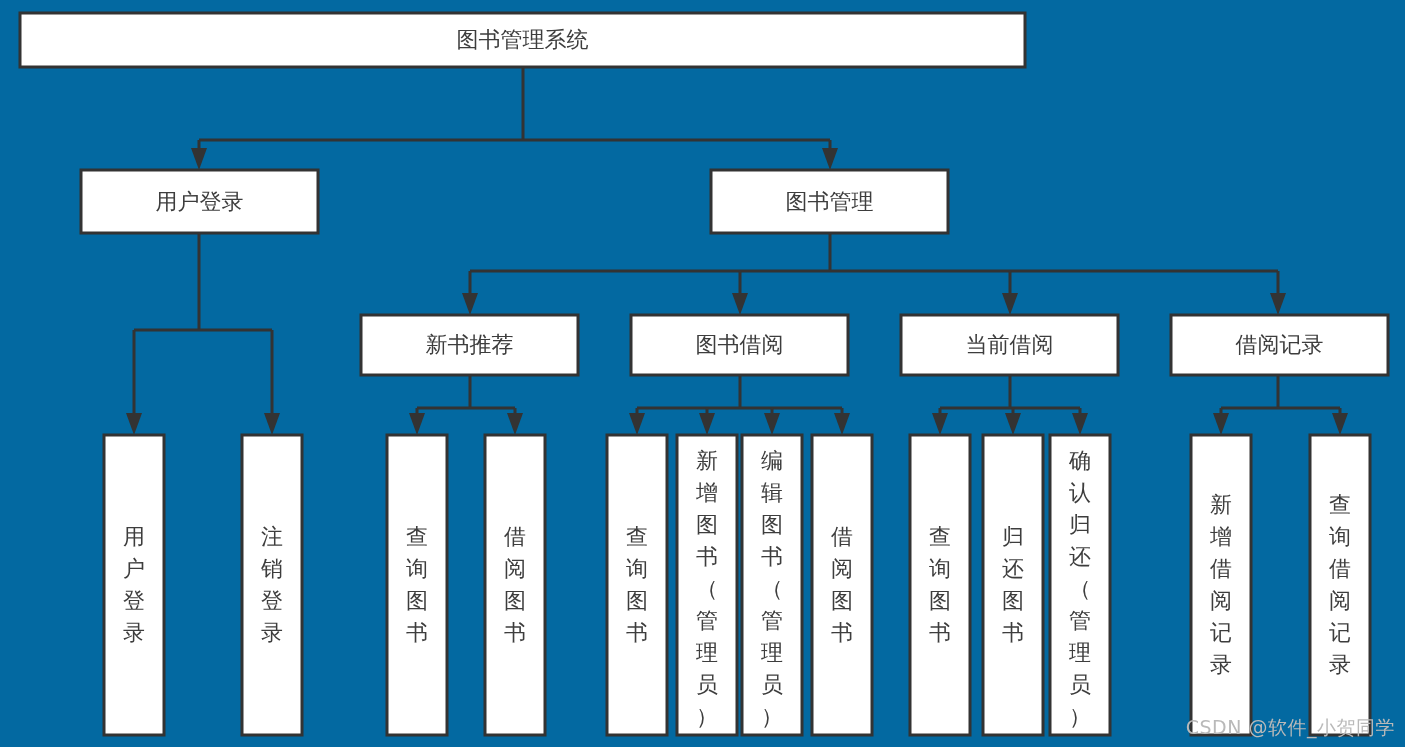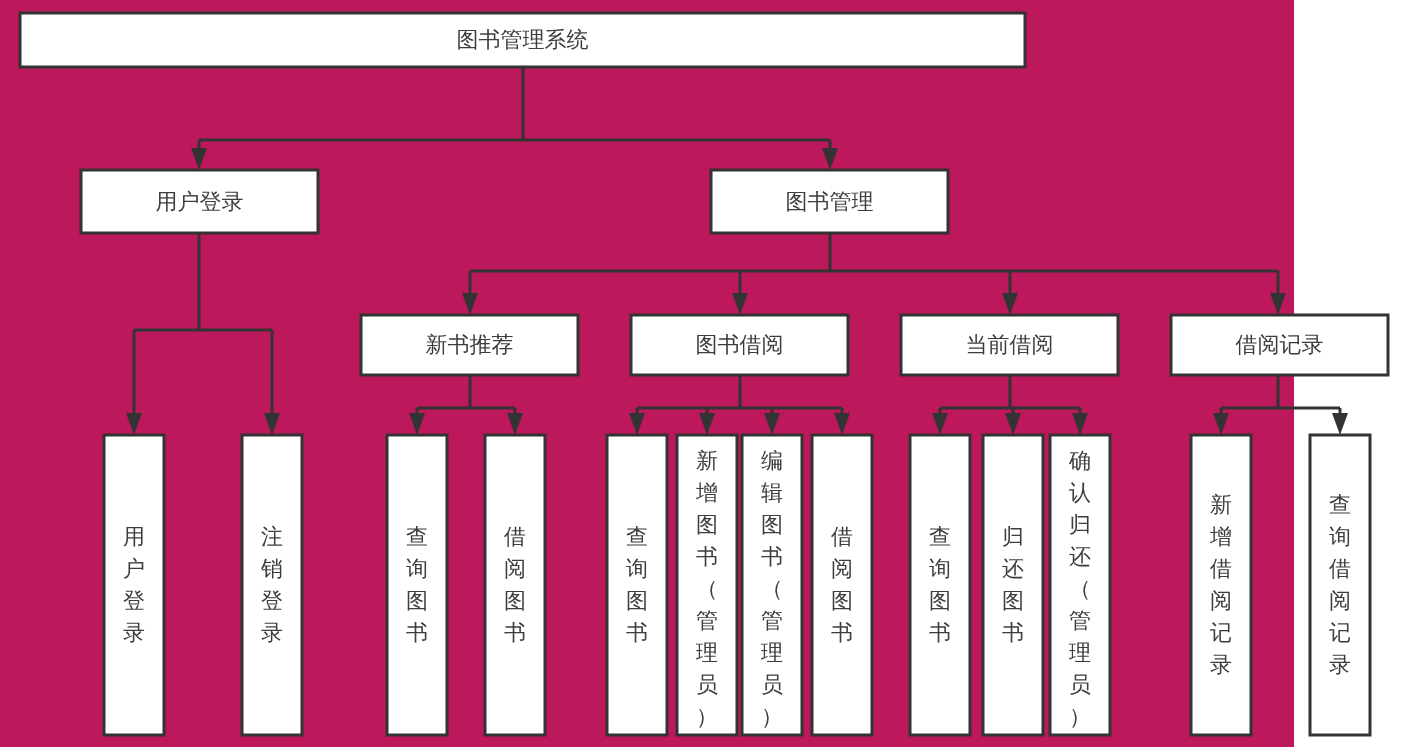--- a/index.html
+++ b/index.html
@@ -1,20 +1,20 @@
 <!DOCTYPE html>
 <html><head>
 <meta charset="utf-8">
 <style>
   html,body{margin:0;padding:0;background:#ffffff;}
   body{
     width:1405px;height:747px;overflow:hidden;
     font-family:"DejaVu Sans","Liberation Sans",sans-serif;
   }
-  #diagram-root{position:relative;width:1294px;height:747px;background:#be185d;}
+  #diagram-root{position:relative;width:1405px;height:747px;background:#0369a1;}
   svg#tree{position:absolute;inset:0;width:1405px;height:747px;display:block;}
   .node-box{fill:#ffffff;stroke:#333333;stroke-width:3;}
   .connector{stroke:#333333;stroke-width:3;fill:none;stroke-linecap:butt;}
   .arrow-head{fill:#333333;stroke:none;}
   .node-label{
     font-family:"DejaVu Sans","Liberation Sans",sans-serif;
     fill:#3d3d3d;font-size:22px;
     dominant-baseline:middle;text-anchor:middle;
   }
   .leaf-label{
@@ -125,13 +125,14 @@
         <text x="707" y="468.04" class="leaf-label"><tspan x="707" dy="0">新</tspan><tspan x="707" dy="32">增</tspan><tspan x="707" dy="32">图</tspan><tspan x="707" dy="32">书</tspan><tspan x="707" dy="32">（</tspan><tspan x="707" dy="32">管</tspan><tspan x="707" dy="32">理</tspan><tspan x="707" dy="32">员</tspan><tspan x="707" dy="32">）</tspan></text>
         <text x="772" y="468.04" class="leaf-label"><tspan x="772" dy="0">编</tspan><tspan x="772" dy="32">辑</tspan><tspan x="772" dy="32">图</tspan><tspan x="772" dy="32">书</tspan><tspan x="772" dy="32">（</tspan><tspan x="772" dy="32">管</tspan><tspan x="772" dy="32">理</tspan><tspan x="772" dy="32">员</tspan><tspan x="772" dy="32">）</tspan></text>
         <text x="842" y="544.04" class="leaf-label"><tspan x="842" dy="0">借</tspan><tspan x="842" dy="32">阅</tspan><tspan x="842" dy="32">图</tspan><tspan x="842" dy="32">书</tspan></text>
         <text x="940" y="544.04" class="leaf-label"><tspan x="940" dy="0">查</tspan><tspan x="940" dy="32">询</tspan><tspan x="940" dy="32">图</tspan><tspan x="940" dy="32">书</tspan></text>
         <text x="1013" y="544.04" class="leaf-label"><tspan x="1013" dy="0">归</tspan><tspan x="1013" dy="32">还</tspan><tspan x="1013" dy="32">图</tspan><tspan x="1013" dy="32">书</tspan></text>
         <text x="1080" y="468.04" class="leaf-label"><tspan x="1080" dy="0">确</tspan><tspan x="1080" dy="32">认</tspan><tspan x="1080" dy="32">归</tspan><tspan x="1080" dy="32">还</tspan><tspan x="1080" dy="32">（</tspan><tspan x="1080" dy="32">管</tspan><tspan x="1080" dy="32">理</tspan><tspan x="1080" dy="32">员</tspan><tspan x="1080" dy="32">）</tspan></text>
         <text x="1221" y="512.04" class="leaf-label"><tspan x="1221" dy="0">新</tspan><tspan x="1221" dy="32">增</tspan><tspan x="1221" dy="32">借</tspan><tspan x="1221" dy="32">阅</tspan><tspan x="1221" dy="32">记</tspan><tspan x="1221" dy="32">录</tspan></text>
         <text x="1340" y="512.04" class="leaf-label"><tspan x="1340" dy="0">查</tspan><tspan x="1340" dy="32">询</tspan><tspan x="1340" dy="32">借</tspan><tspan x="1340" dy="32">阅</tspan><tspan x="1340" dy="32">记</tspan><tspan x="1340" dy="32">录</tspan></text>
       </g>
   </svg>
+  <div class="watermark">CSDN @软件_小贺同学</div>
 </div>
 
 </body></html>

